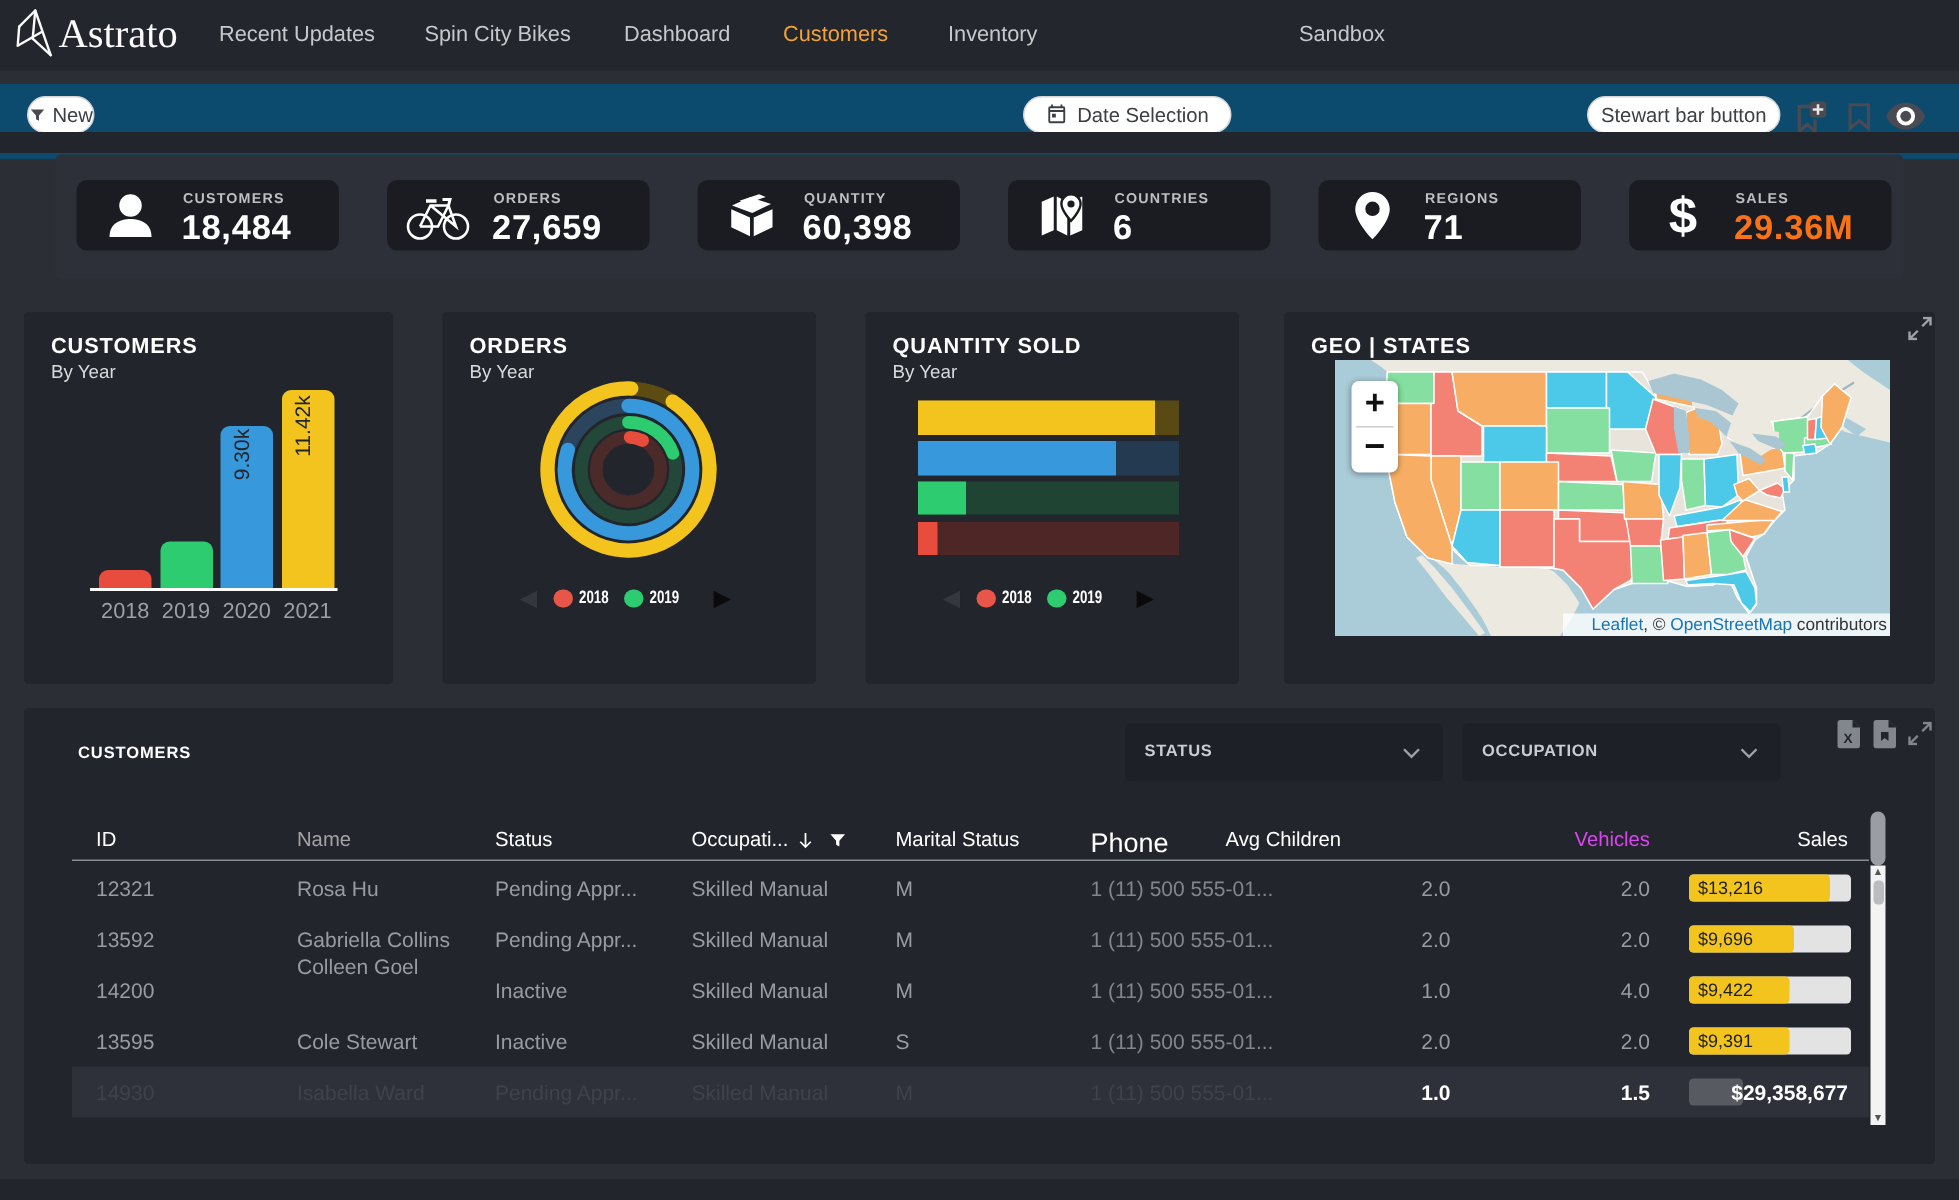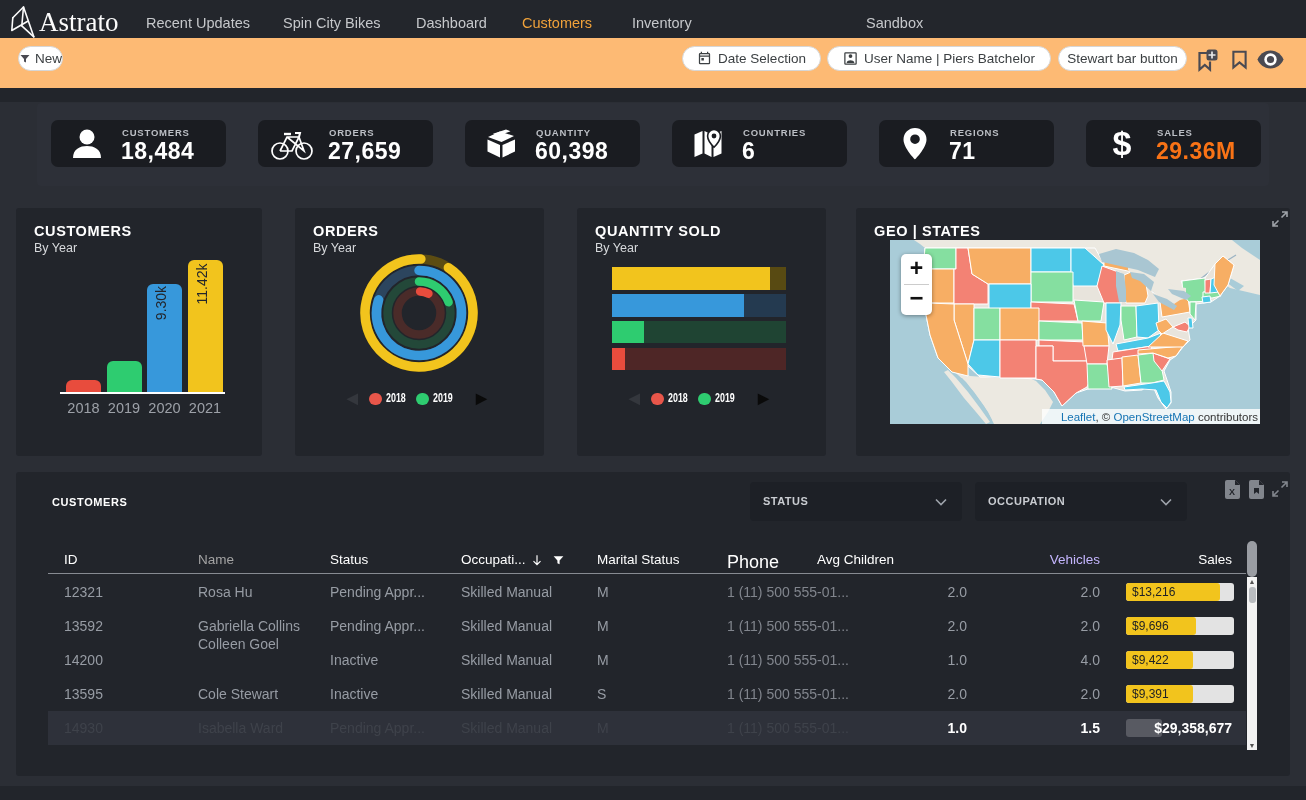--- a/index.html
+++ b/index.html
@@ -3,21 +3,21 @@
 <style>
 *{margin:0;padding:0;box-sizing:border-box}
 html,body{width:1306px;height:800px;overflow:hidden;background:#2b2e35;font-family:"Liberation Sans",sans-serif}
 #app{position:relative;width:1306px;height:800px}
 .abs{position:absolute}
 #rows .abs{white-space:nowrap}
 #nav{position:absolute;left:0;top:0;width:1306px;height:47px;background:#23262c}
 .navitem{position:absolute;top:0;height:47px;line-height:47px;font-size:14.5px;color:#c6c8cb}
 .navitem.active{color:#f0a23a}
 #logotext{position:absolute;left:39px;top:7px;font-family:"Liberation Serif",serif;font-size:27px;color:#fbfbfb}
-#toolbar{position:absolute;left:0;top:38px;width:1306px;height:50px;background:#fdba74}
+#toolbar{position:absolute;left:0;top:56px;width:1306px;height:50px;background:#0c4a6e}
 .wbtn{position:absolute;top:8px;height:25px;border:1px solid #d6d6d6;border-radius:13px;background:#fff;color:#3c4043;font-size:13.5px;display:flex;align-items:center;justify-content:center}
 #band{position:absolute;left:0;top:88px;width:1306px;height:14px;background:#22252b}
 #kpistrip{position:absolute;left:37px;top:103px;width:1232px;height:83px;background:#2d3038;border-radius:4px}
 .kpi{position:absolute;top:17px;width:175px;height:47px;background:#1a1c21;border-radius:7px}
 .kpi .icon{position:absolute;left:16px;top:5px;width:40px;height:38px}
 .kpi .lab{position:absolute;left:71px;top:7px;font-size:9.5px;font-weight:bold;letter-spacing:0.8px;color:#bcbfc5}
 .kpi .val{position:absolute;left:70px;top:18px;font-size:23px;font-weight:bold;color:#ffffff;letter-spacing:0.5px}
 .panel{position:absolute;background:#22252b;border-radius:3px}
 #p1{left:16px;top:208px;width:246px;height:248px}
 #p2{left:295px;top:208px;width:249px;height:248px}
@@ -59,25 +59,20 @@
   <div id="toolbar">
     <div class="wbtn" style="left:18px;width:45px">
       <svg width="14" height="14" viewBox="0 0 24 24" style="margin-right:4px">
           <path fill="#4a4a52" d="M3 4h18l-7 8v7l-4-2v-5z"></path>
         </svg>New
     </div>
     <div class="wbtn" style="left:682px;width:139px">
       <svg width="15" height="15" viewBox="0 0 24 24" style="margin-right:6px">
           <path fill="#3c4043" d="M19 3h-1V1h-2v2H8V1H6v2H5a2 2 0 0 0-2 2v14a2 2 0 0 0 2 2h14a2 2 0 0 0 2-2V5a2 2 0 0 0-2-2zm0 16H5V9h14v10zM5 7V5h14v2H5zm2 4h4v4H7v-4z"></path>
         </svg>Date Selection
-    </div>
-    <div class="wbtn" style="left:827px;width:224px">
-      <svg width="15" height="15" viewBox="0 0 24 24" style="margin-right:6px">
-          <path fill="#3c4043" d="M20 2H4a2 2 0 0 0-2 2v16a2 2 0 0 0 2 2h16a2 2 0 0 0 2-2V4a2 2 0 0 0-2-2zm0 18H4V4h16v16zM12 11a3 3 0 1 0 0-6 3 3 0 0 0 0 6zm-6 7c0-2.2 4-3.4 6-3.4s6 1.2 6 3.4v1H6v-1z"></path>
-        </svg>User Name | Piers Batchelor
     </div>
     <div class="wbtn" style="left:1058px;width:129px">Stewart bar button</div>
     <svg class="abs" style="left:1195px;top:10px" width="24" height="24" viewBox="0 0 24 24">
         <path fill="none" stroke="#4a4a52" stroke-width="2.2" d="M4.5 5 h9.5 M4.5 4 V21.5 L9.8 17 L15 21.5 V13.5"></path>
         <rect x="11.5" y="1.5" width="11" height="11" rx="2.5" fill="#4a4a52"></rect>
         <path d="M17 3.5v7M13.5 7h7" stroke="#e8e8e8" stroke-width="1.7"></path>
       </svg>
     <svg class="abs" style="left:1229px;top:11px" width="21" height="21" viewBox="0 0 24 24">
         <path fill="none" stroke="#4a4a52" stroke-width="2.4" d="M5 3.2h14v18l-7-5.8-7 5.8z"></path>
       </svg>
@@ -324,21 +319,21 @@
     <div class="abs" style="left:445px;top:80px;font-size:13.5px;color:#fff">Occupati...</div>
     <svg class="abs" style="left:514px;top:81px" width="14" height="14" viewBox="0 0 24 24">
         <path fill="none" stroke="#fff" stroke-width="2" d="M12 4 V20 M6 14 l6 6 6-6"></path>
       </svg>
     <svg class="abs" style="left:536px;top:82px" width="13" height="13" viewBox="0 0 24 24">
         <path fill="#fff" d="M3 4h18l-7 8v7l-4-2v-5z"></path>
       </svg>
     <div class="abs" style="left:581px;top:80px;font-size:13.5px;color:#fff">Marital Status</div>
     <div class="abs" style="left:711px;top:80px;font-size:18px;color:#fff">Phone</div>
     <div class="abs" style="left:801px;top:80px;width:150px;font-size:13.5px;color:#fff">Avg Children</div>
-    <div class="abs" style="left:934px;top:80px;width:150px;text-align:right;font-size:13.5px;color:#c4b5fd">Vehicles</div>
+    <div class="abs" style="left:934px;top:80px;width:150px;text-align:right;font-size:13.5px;color:#d946ef">Vehicles</div>
     <div class="abs" style="left:1066px;top:80px;width:150px;text-align:right;font-size:13.5px;color:#fff">Sales</div>
     <div class="abs" style="left:32px;top:101px;width:1198px;height:1px;background:#878b92"></div>
     <div class="abs" style="left:32px;top:239px;width:1198px;height:34px;background:#2e313a"></div>
 
     <div id="rows" style="position:absolute;left:0;top:0;font-size:14px;color:#979ca4">
       <div class="abs" style="left:48px;top:112px">12321</div>
         <div class="abs" style="left:182px;top:112px">Rosa Hu</div>
         <div class="abs" style="left:314px;top:112px">Pending Appr...</div>
         <div class="abs" style="left:445px;top:112px">Skilled Manual</div>
         <div class="abs" style="left:581px;top:112px">M</div>

